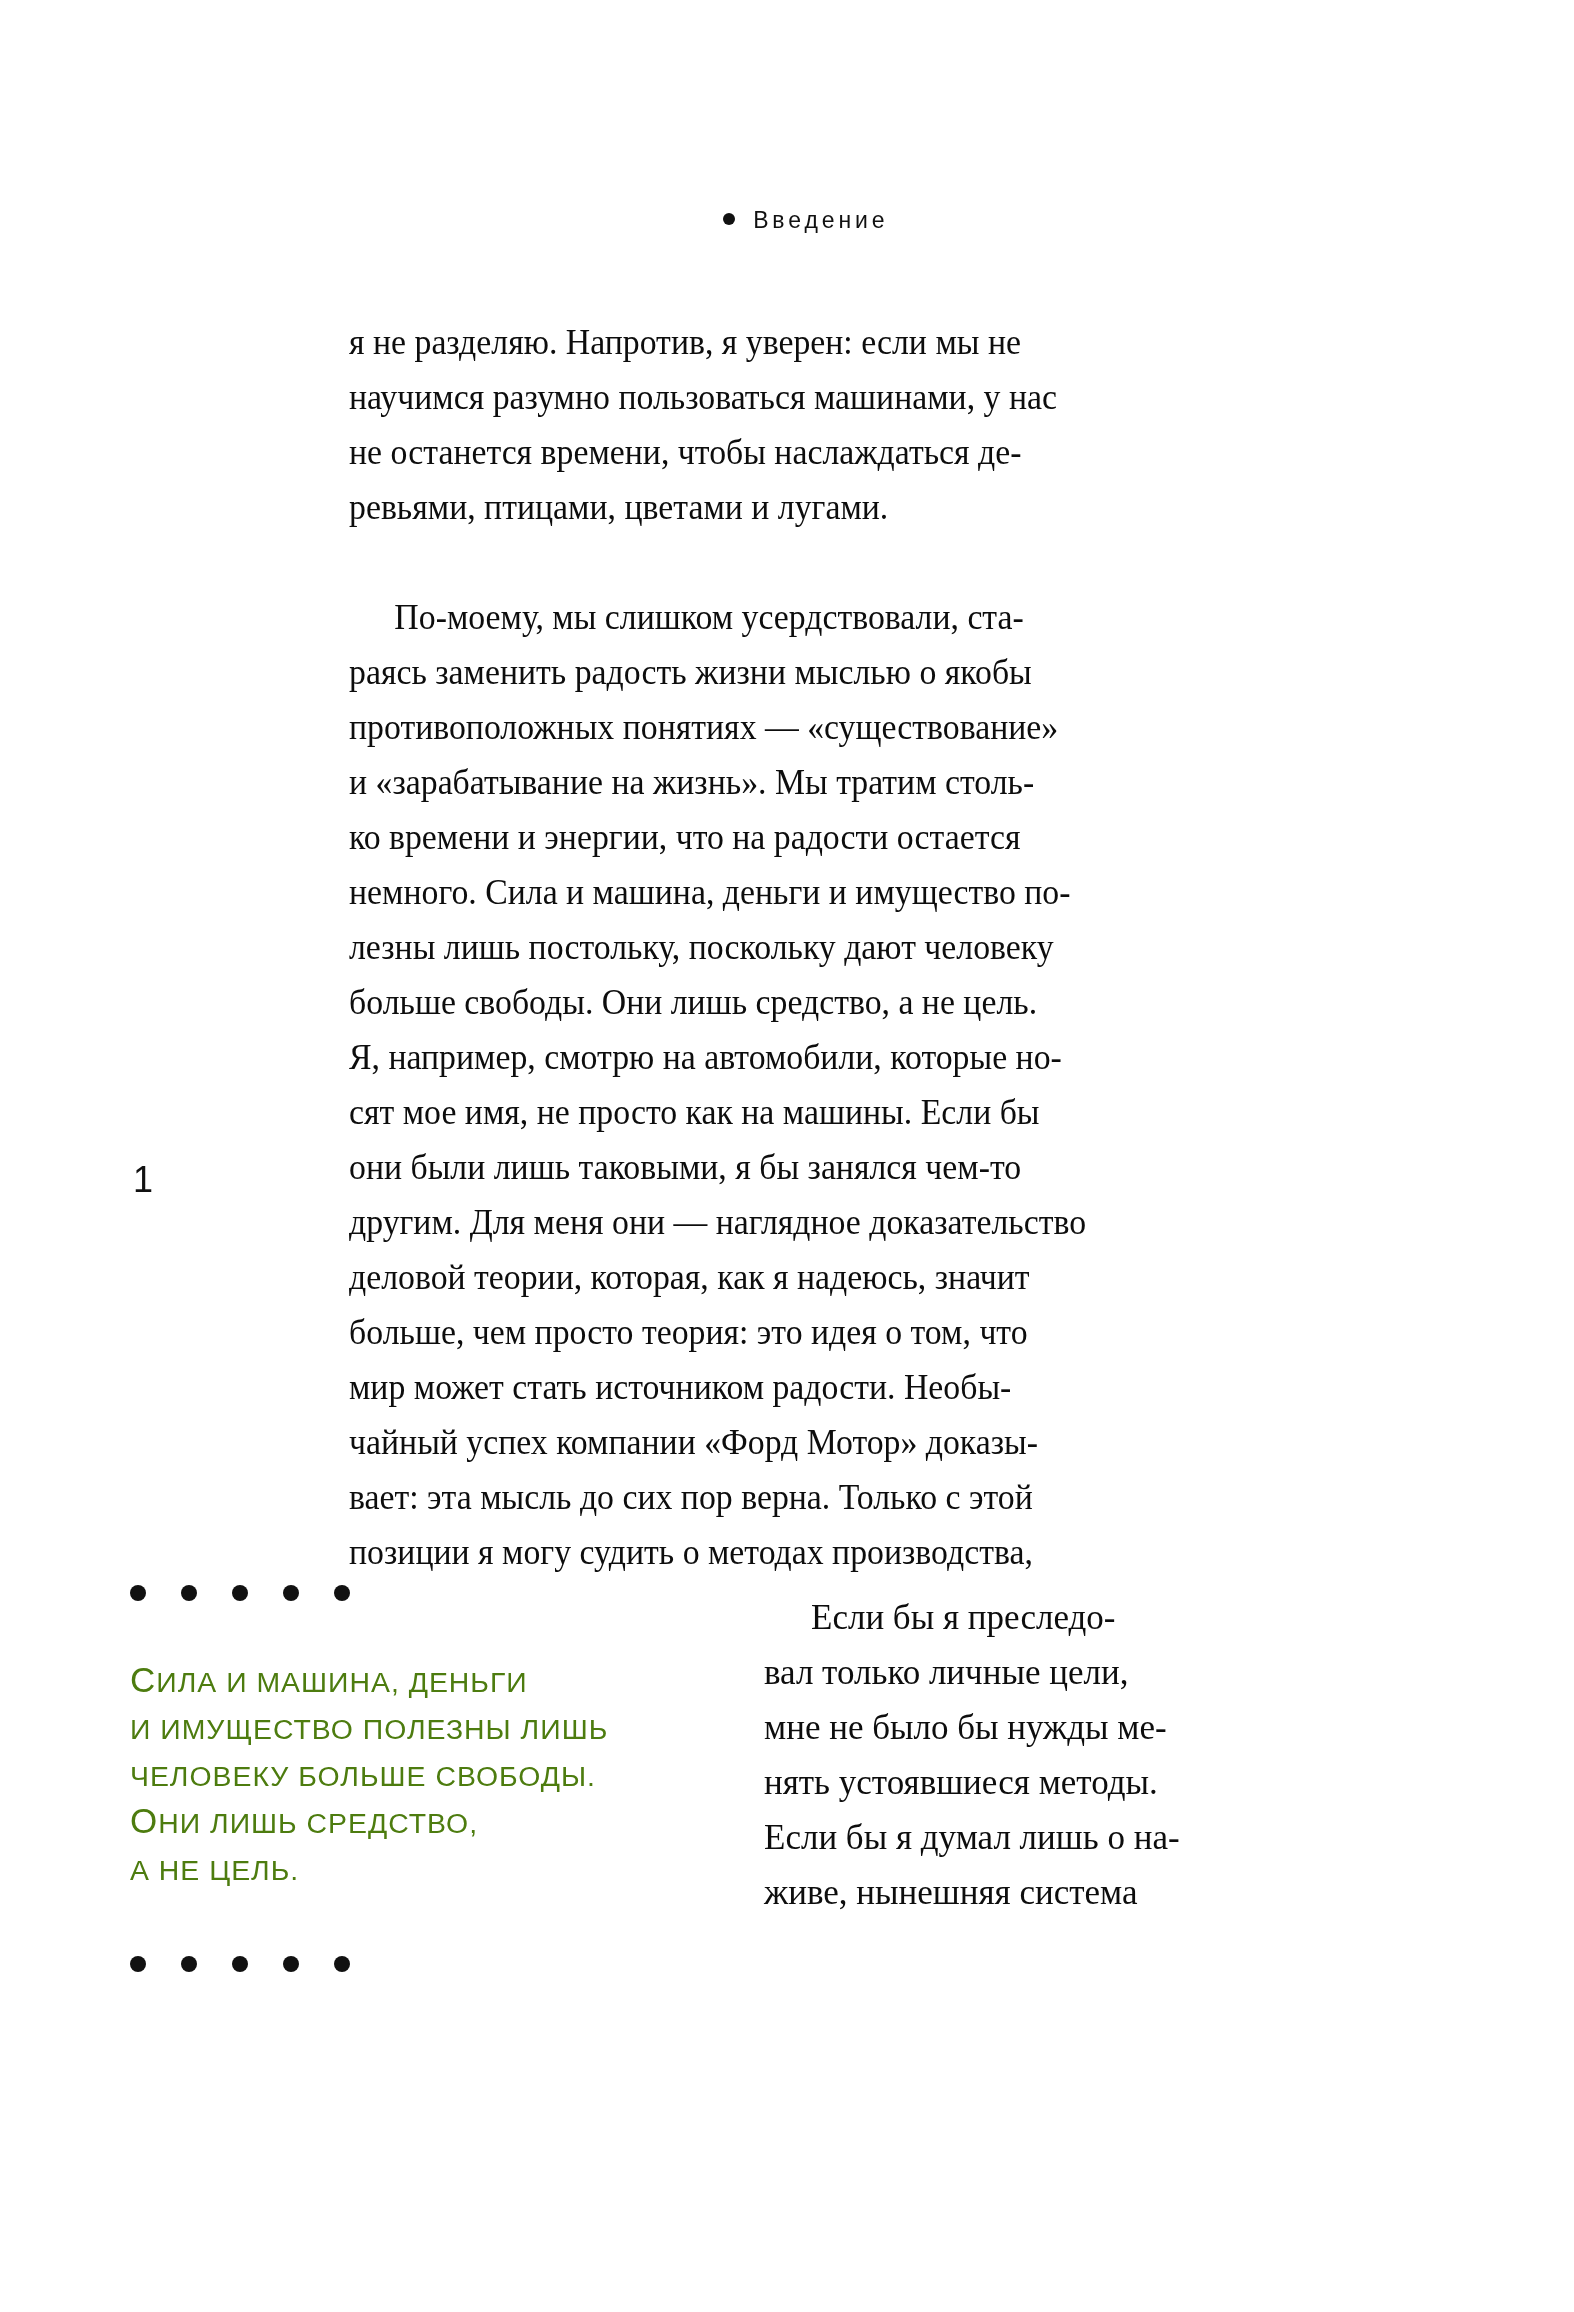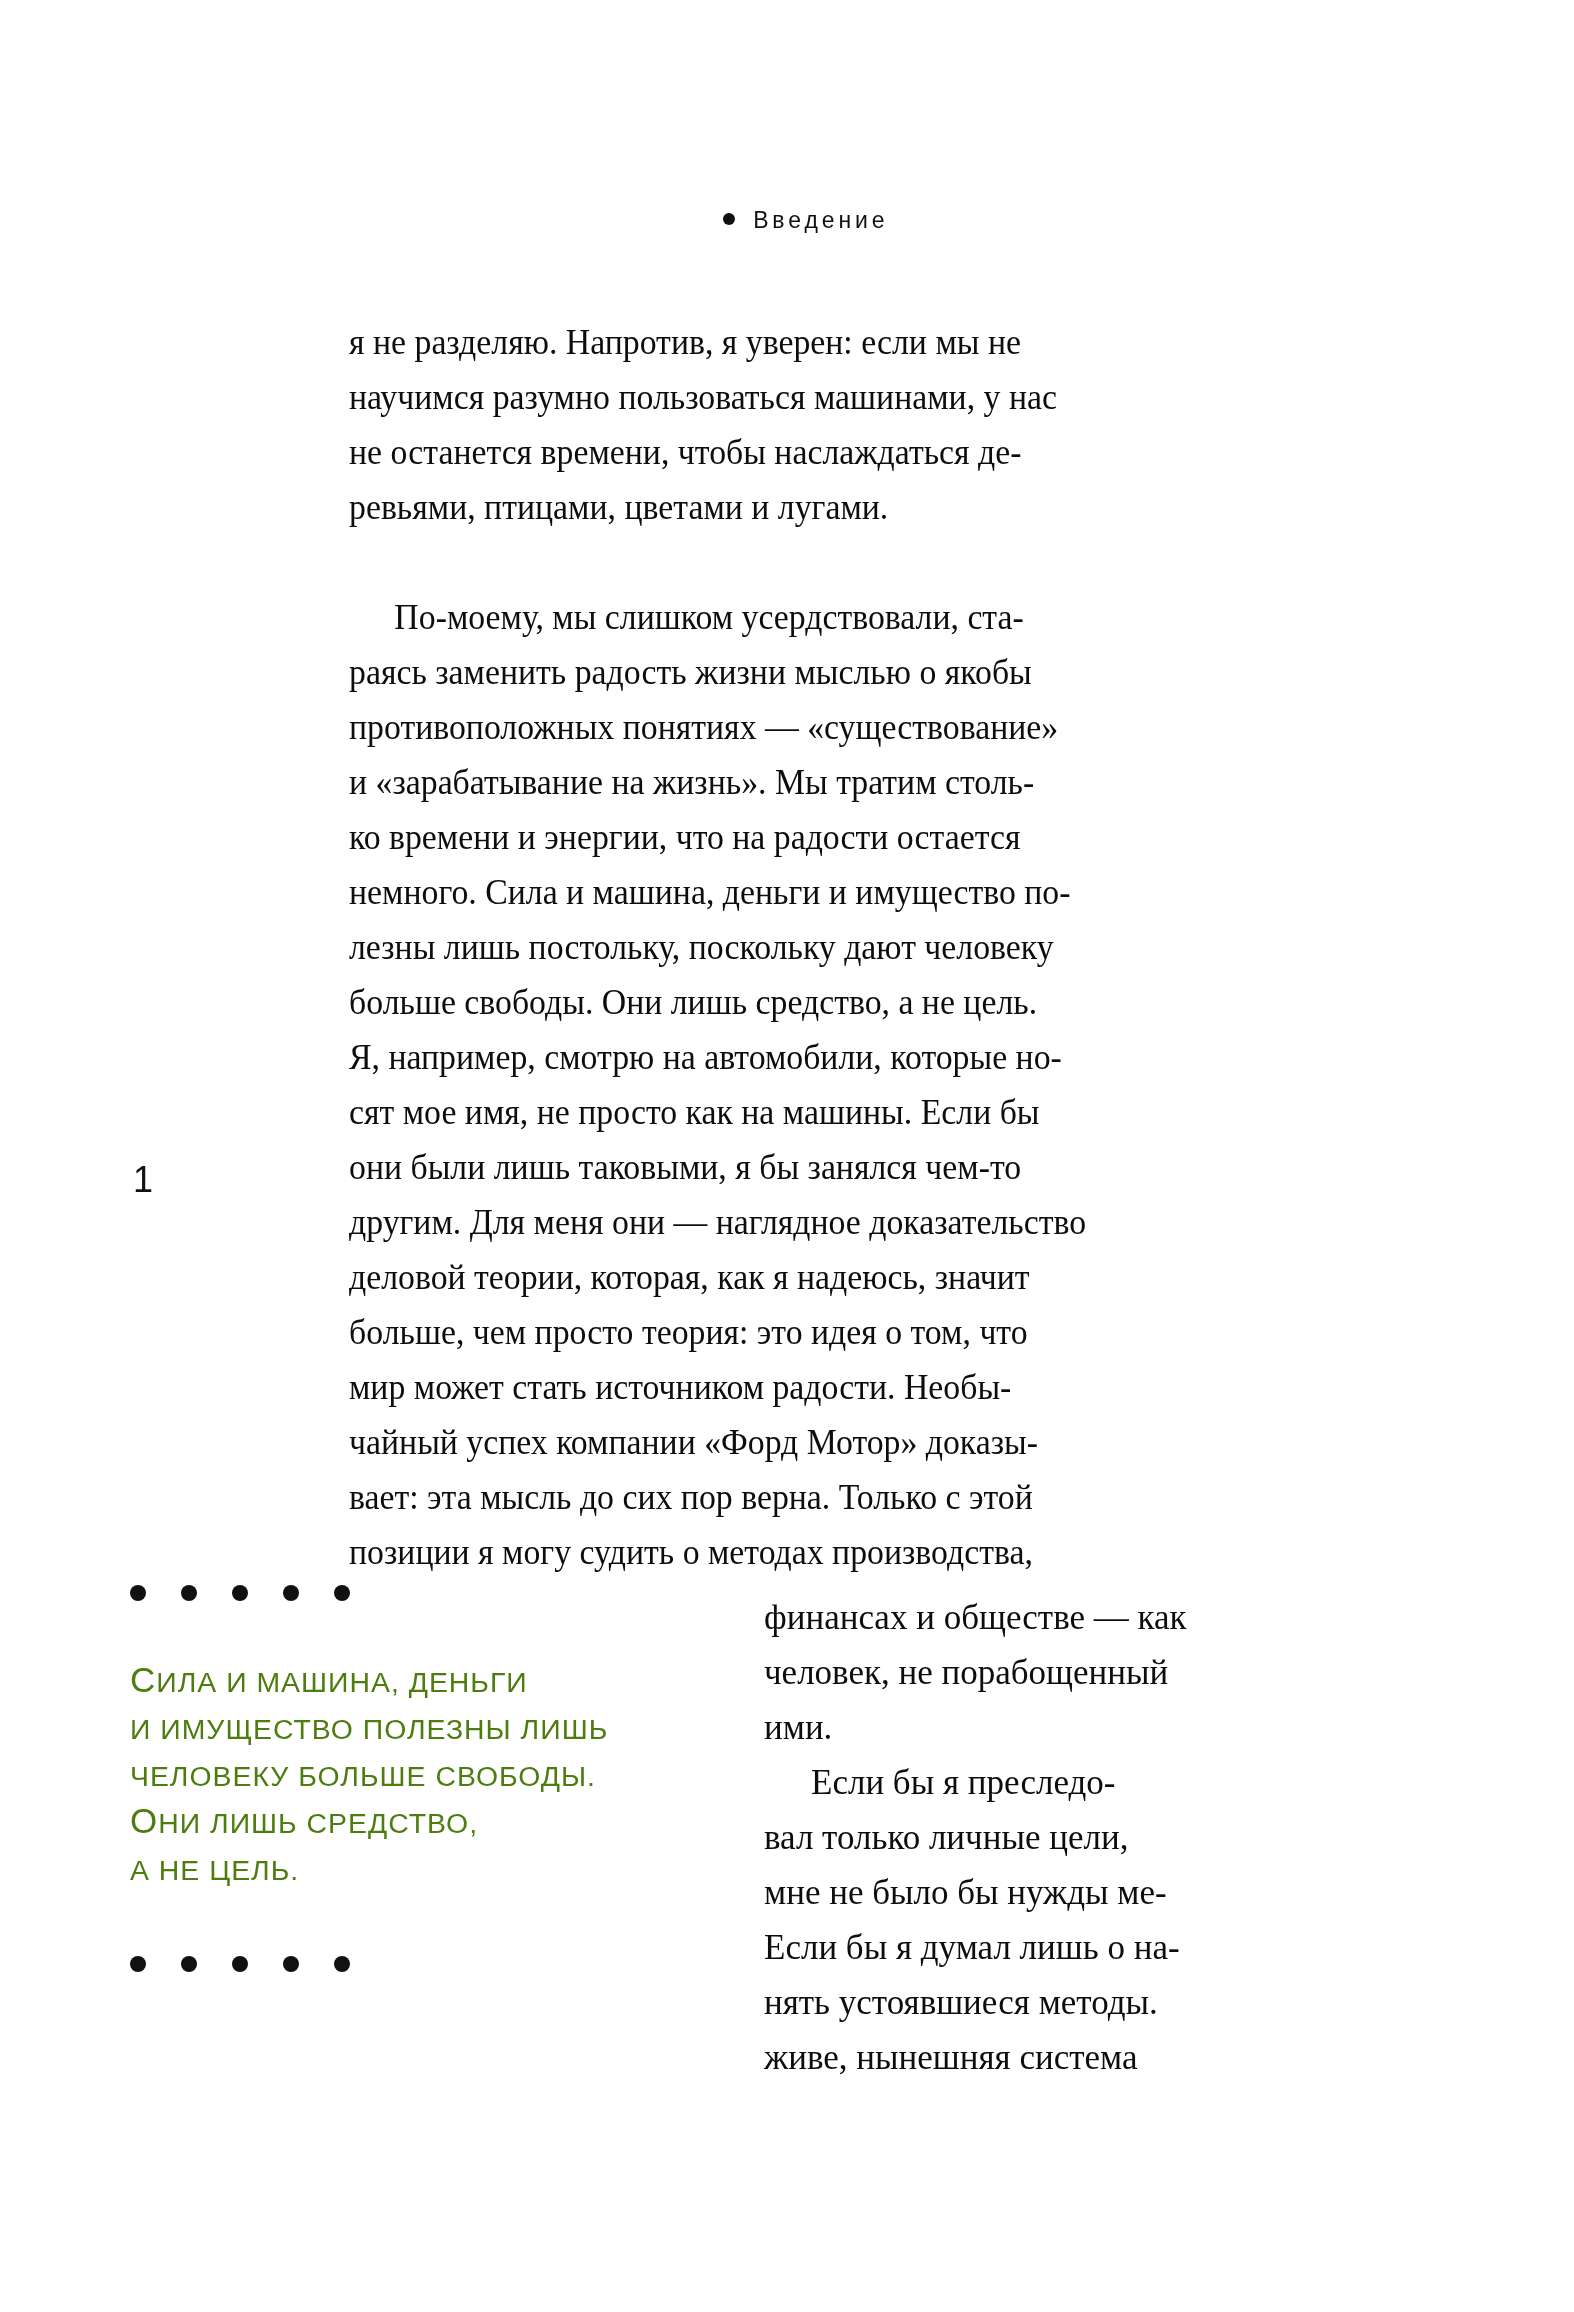--- a/index.html
+++ b/index.html
@@ -200,30 +200,25 @@
       <span class="ln" style="word-spacing: 0px;">больше, чем просто теория: это идея о том, что</span>
       <span class="ln" style="word-spacing: 0px;">мир может стать источником радости. Необы-</span>
       <span class="ln" style="word-spacing: 0px;">чайный успех компании «Форд Мотор» доказы-</span>
       <span class="ln" style="word-spacing: 0px;">вает: эта мысль до сих пор верна. Только с этой</span>
       <span class="ln" style="word-spacing: 0px;">позиции я могу судить о методах производства,</span>
     </p>
   </div>
 
   <div id="body-text-narrow">
     <p>
-      <span class="ln" style="word-spacing: 0px;">финансах и обществе — как</span>
-      <span class="ln" style="word-spacing: 0px;">человек, не порабощенный</span>
-      <span class="ln last">ими.</span>
-    </p>
-    <p>
       <span class="ln" style="text-indent: 47px; word-spacing: 0px;">Если бы я преследо-</span>
       <span class="ln" style="word-spacing: 0px;">вал только личные цели,</span>
       <span class="ln" style="word-spacing: 0px;">мне не было бы нужды ме-</span>
+      <span class="ln" style="word-spacing: 0px;">нять устоявшиеся методы.</span>
       <span class="ln" style="word-spacing: 0px;">Если бы я думал лишь о на-</span>
-      <span class="ln" style="word-spacing: 0px;">нять устоявшиеся методы.</span>
       <span class="ln" style="word-spacing: 0px;">живе, нынешняя система</span>
     </p>
   </div>
 
   <div id="pull-quote">
 
     <div class="dot-row" id="pull-quote-dots-top">
       <span class="dot"></span><span class="dot"></span><span class="dot"></span><span class="dot"></span><span class="dot"></span>
     </div>
 

